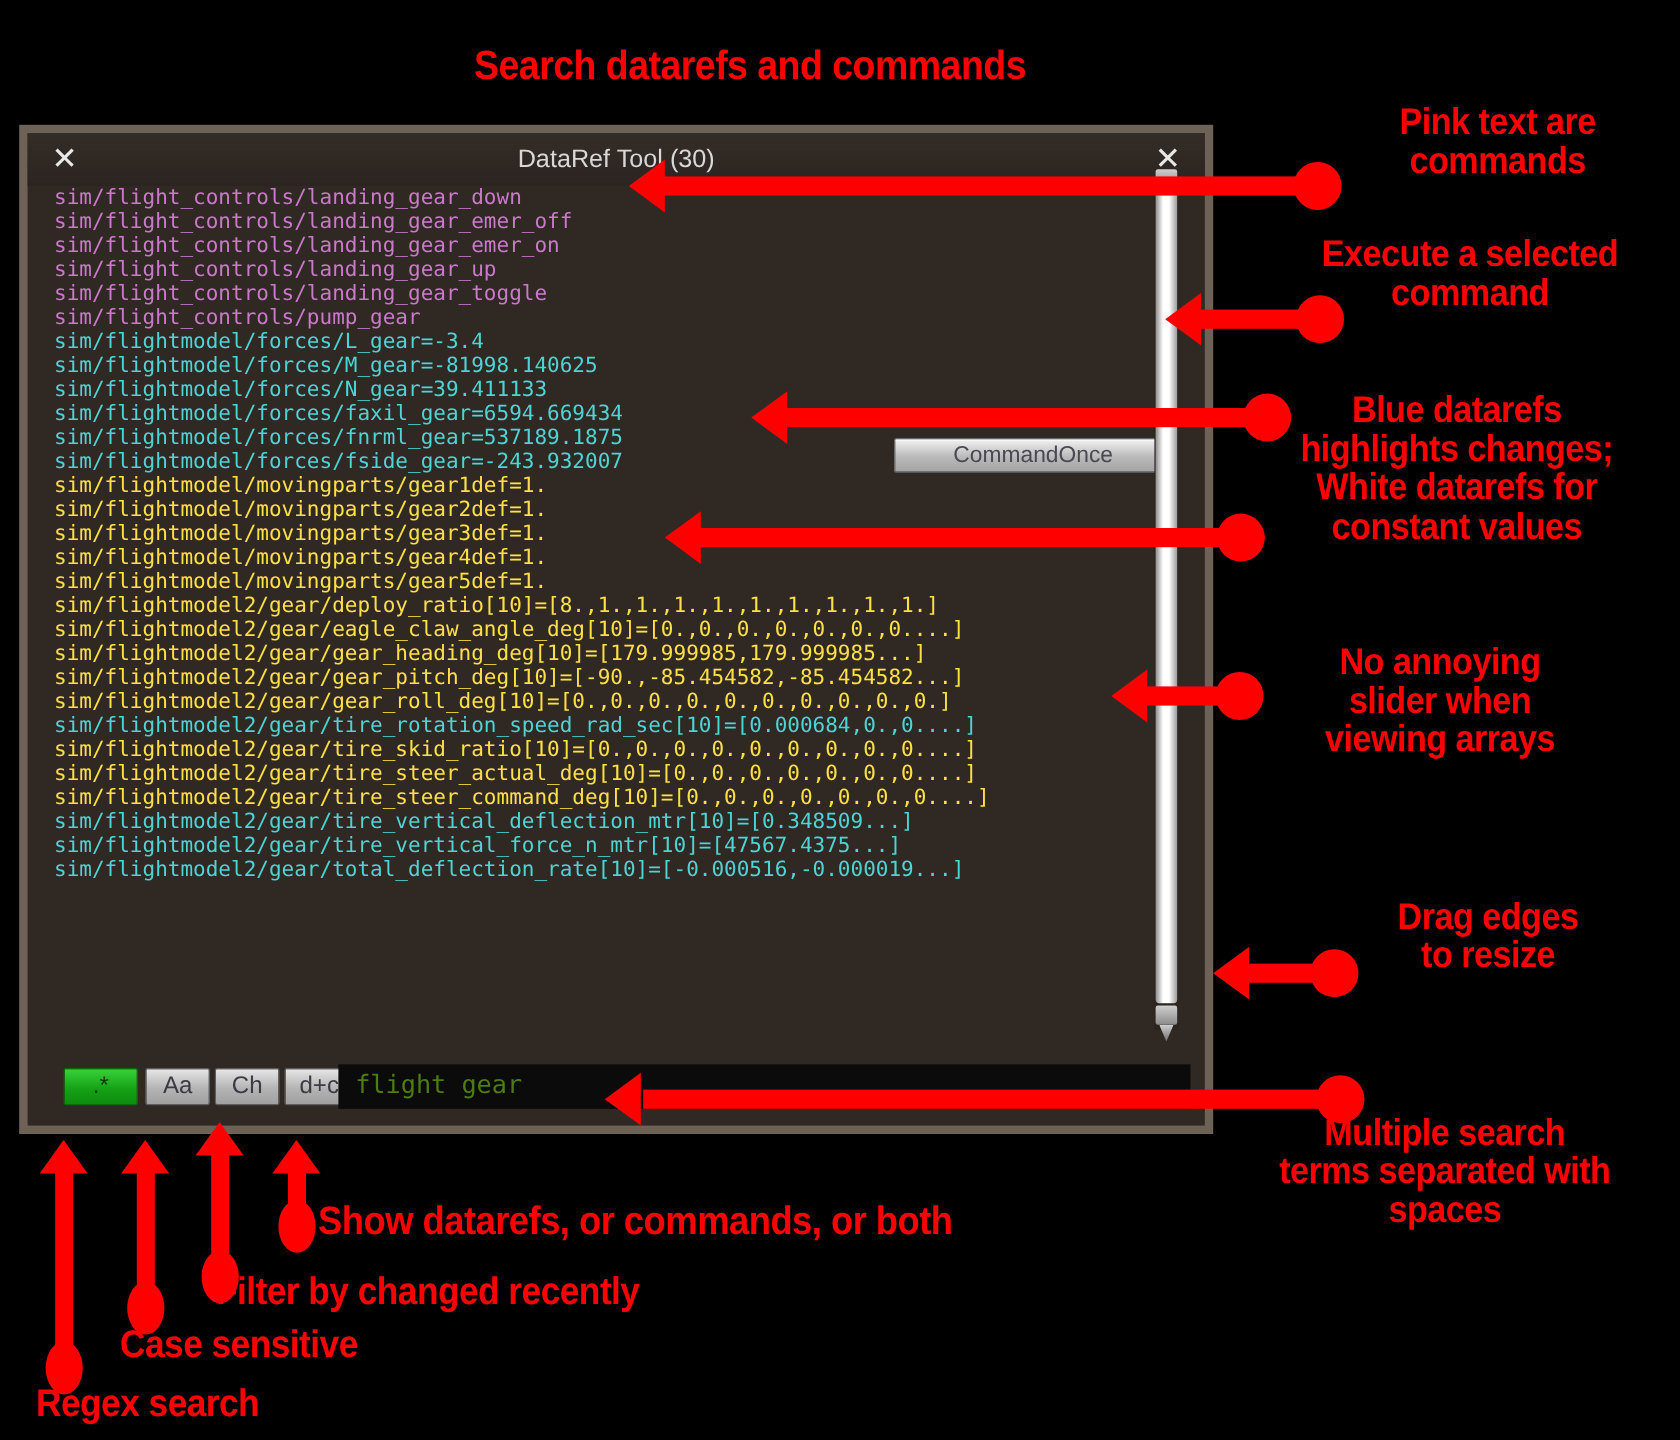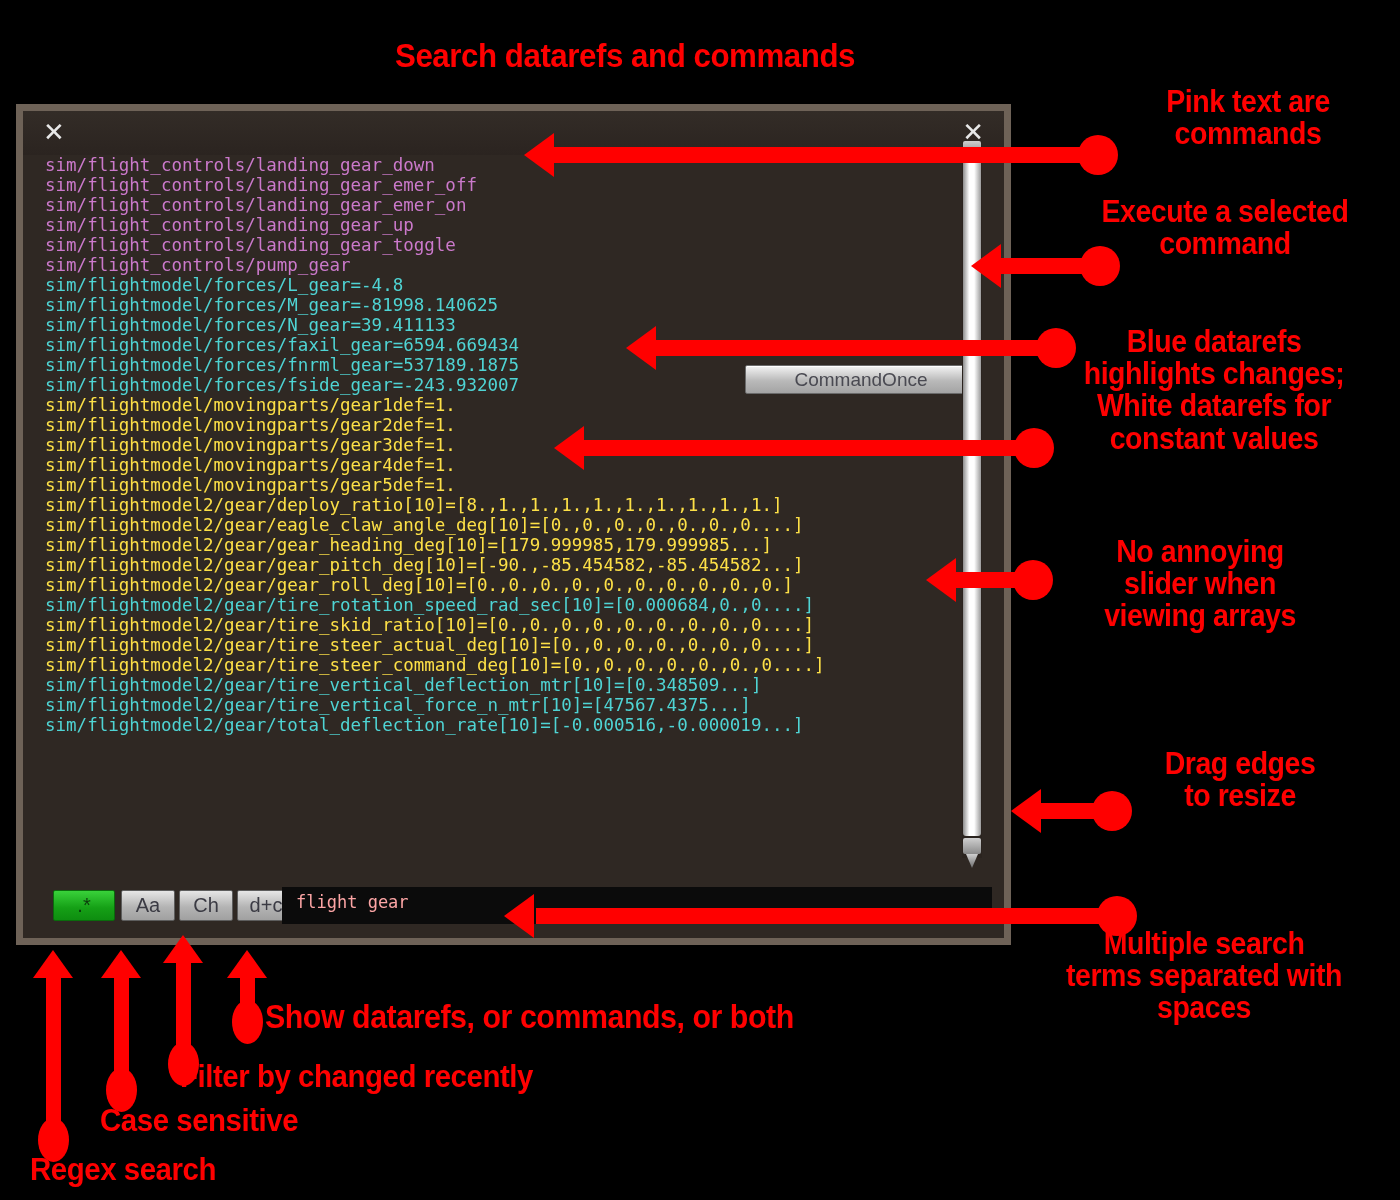--- a/index.html
+++ b/index.html
@@ -103,45 +103,46 @@
   }
   .tbtn.on{
     background:linear-gradient(#39d13a,#15a016 58%,#0e8d10);
     border:1px solid #0a6b0c;color:#0c3c0c;
   }
   #searchfield{
     position:absolute;left:259px;top:9px;right:12px;height:37px;
     background:#0b0b0b;box-sizing:border-box;padding:5px 0 0 14px;cursor:text;
   }
   #searchtext{
-    color:#fca5a5;font-family:"DejaVu Sans Mono","Liberation Mono",monospace;
-    font-size:17px;white-space:pre;
+    color:#4d7c0f;font-family:"DejaVu Sans Mono","Liberation Mono",monospace;
+    font-size:21px;white-space:pre;
   }
 </style>
 </head>
 <body>
 
 <div class="anno c" style="left:250px;top:38px;width:750px;font-size:34px;">Search datarefs and commands</div>
 
 <div id="window">
   <div id="win-inner">
 
     <div id="titlebar">
       <div id="close-left">✕</div>
+      <div id="title">DataRef Tool (30)</div>
       <div id="close-right">✕</div>
     </div>
 
     <div id="list">
         <div class="row cmd">sim/flight_controls/landing_gear_down</div>
         <div class="row cmd">sim/flight_controls/landing_gear_emer_off</div>
         <div class="row cmd">sim/flight_controls/landing_gear_emer_on</div>
         <div class="row cmd">sim/flight_controls/landing_gear_up</div>
         <div class="row cmd">sim/flight_controls/landing_gear_toggle</div>
         <div class="row cmd">sim/flight_controls/pump_gear</div>
-        <div class="row chg">sim/flightmodel/forces/L_gear=-4.8</div>
+        <div class="row chg">sim/flightmodel/forces/L_gear=-3.4</div>
         <div class="row chg">sim/flightmodel/forces/M_gear=-81998.140625</div>
         <div class="row chg">sim/flightmodel/forces/N_gear=39.411133</div>
         <div class="row chg">sim/flightmodel/forces/faxil_gear=6594.669434</div>
         <div class="row chg">sim/flightmodel/forces/fnrml_gear=537189.1875</div>
         <div class="row chg">sim/flightmodel/forces/fside_gear=-243.932007</div>
         <div class="row sta">sim/flightmodel/movingparts/gear1def=1.</div>
         <div class="row sta">sim/flightmodel/movingparts/gear2def=1.</div>
         <div class="row sta">sim/flightmodel/movingparts/gear3def=1.</div>
         <div class="row sta">sim/flightmodel/movingparts/gear4def=1.</div>
         <div class="row sta">sim/flightmodel/movingparts/gear5def=1.</div>

